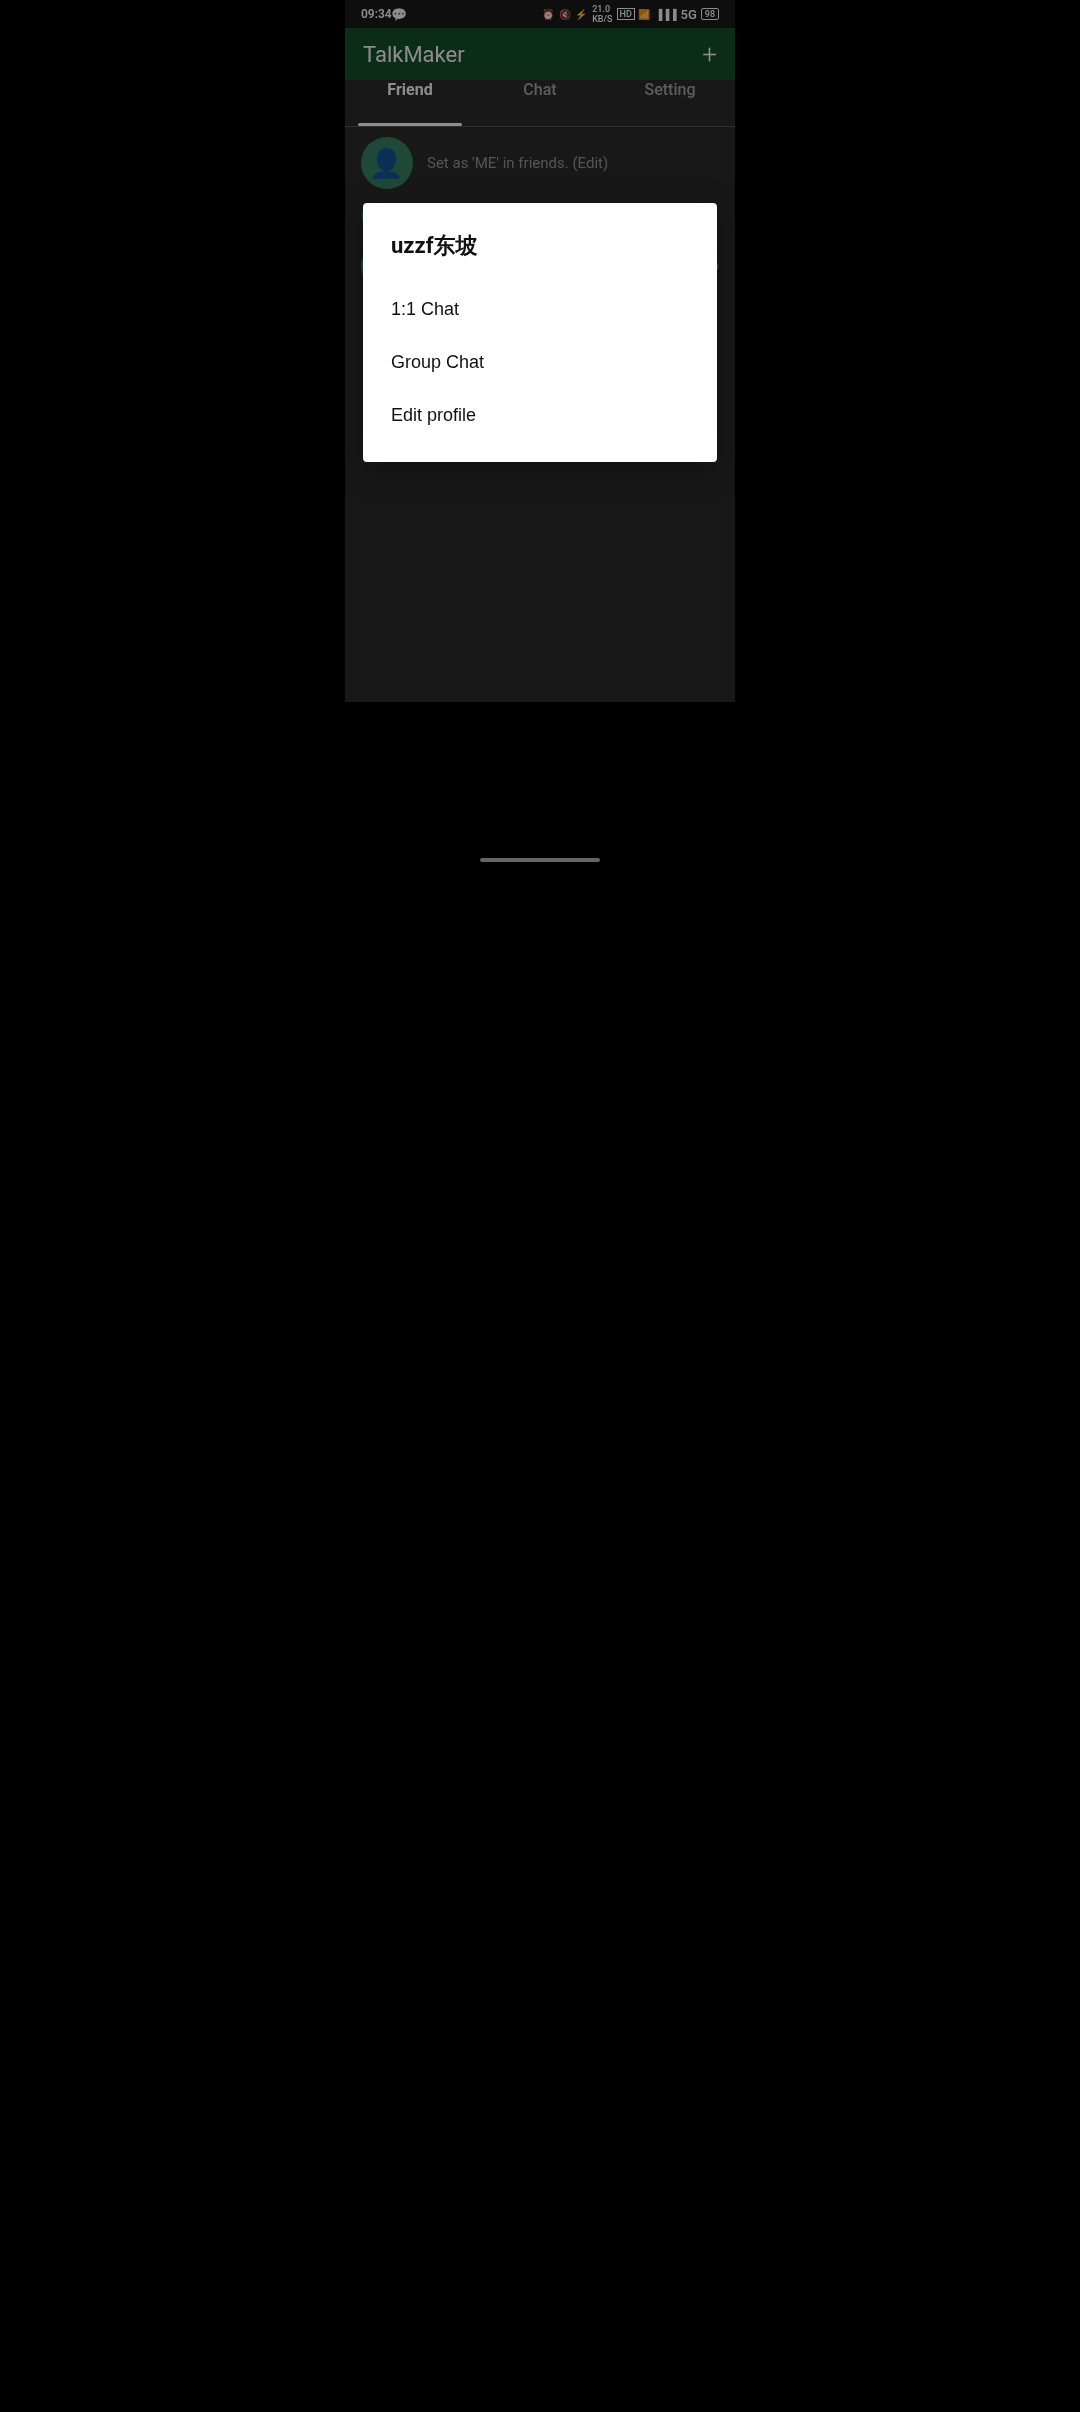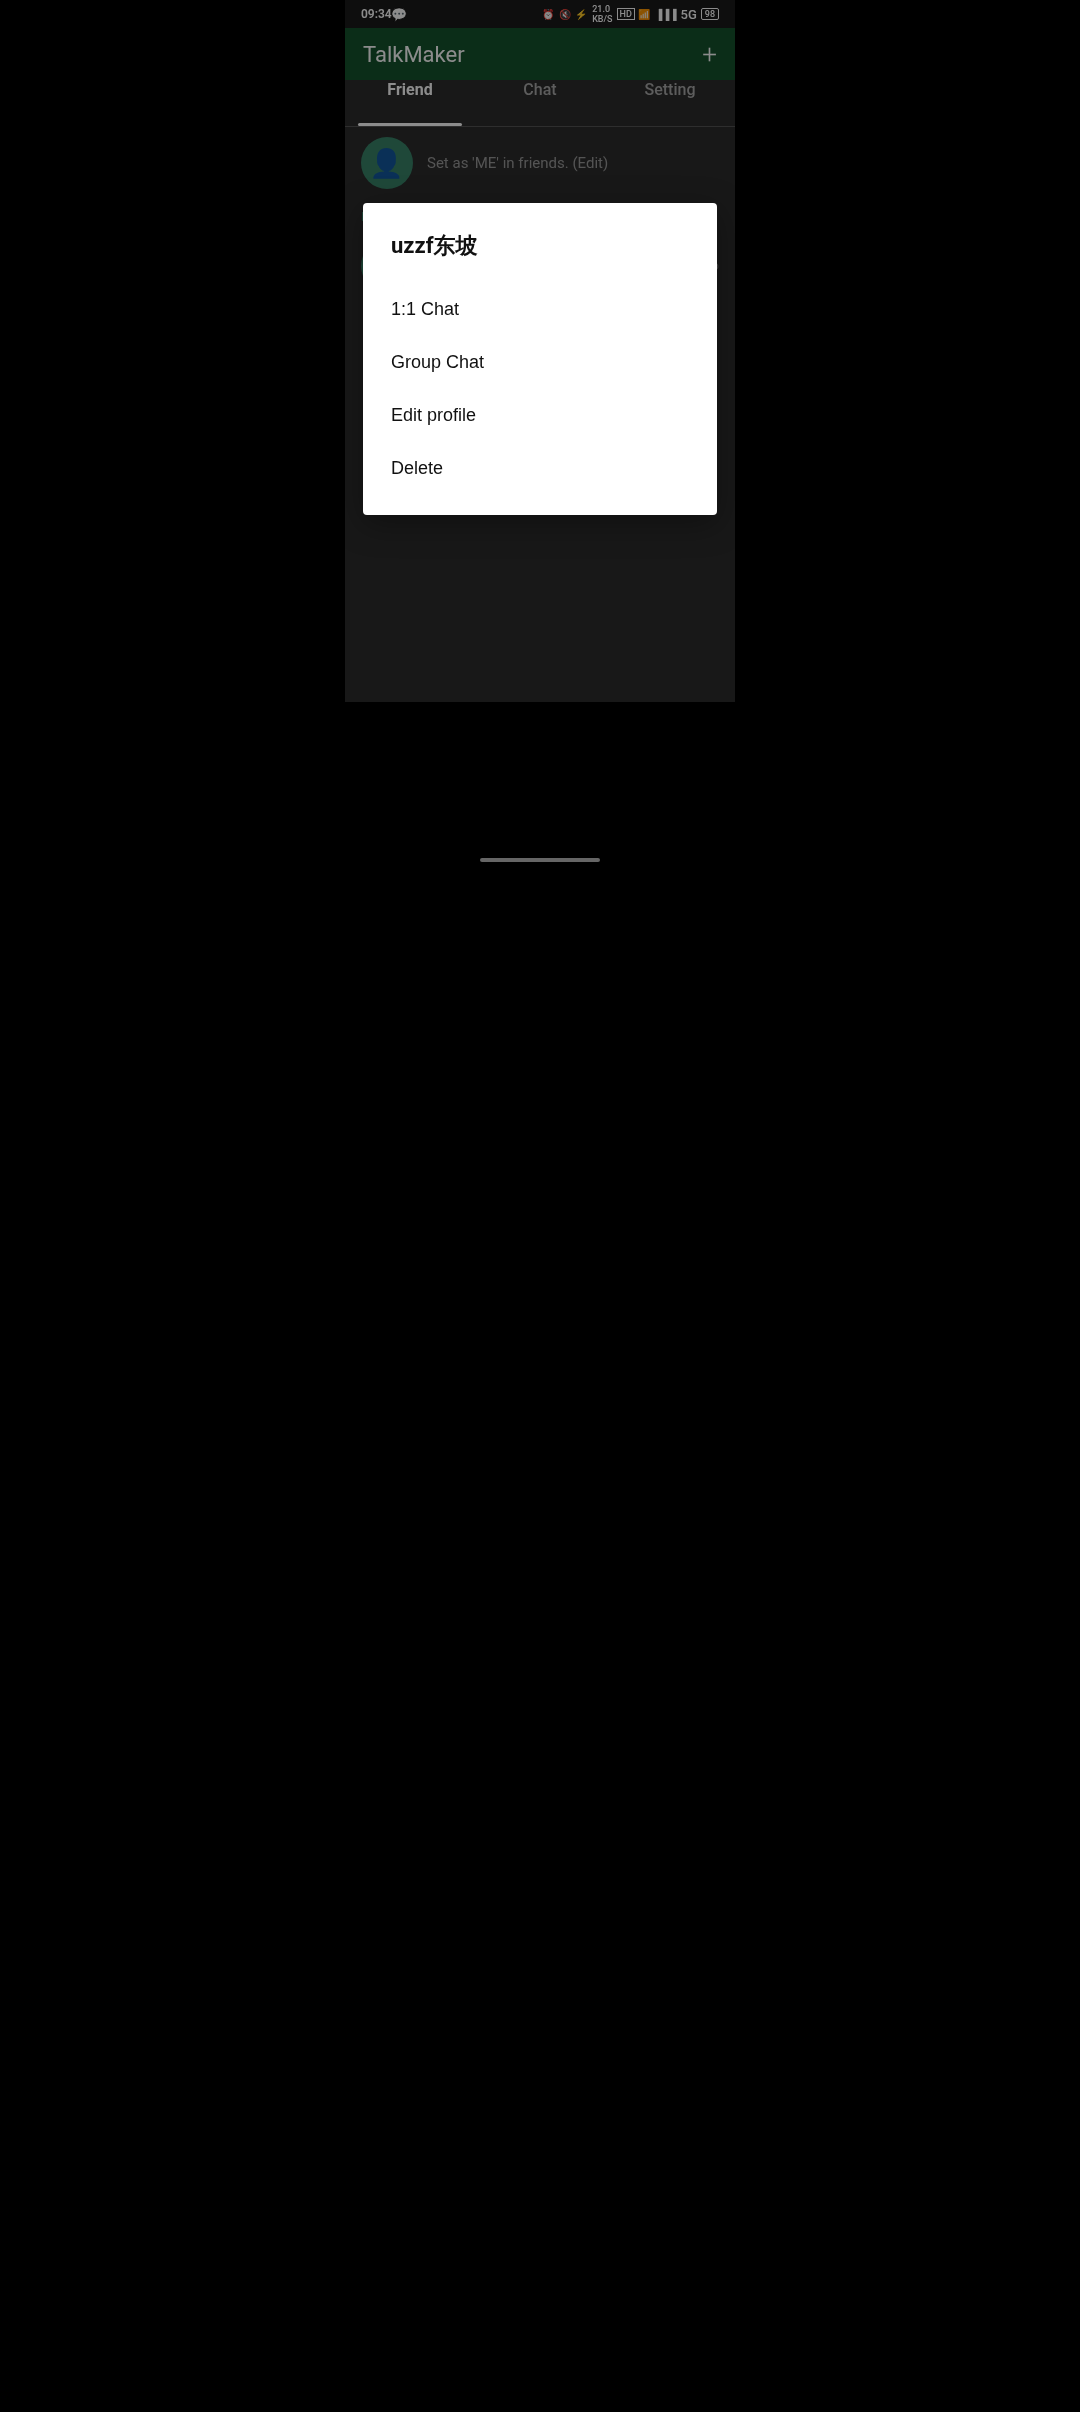--- a/index.html
+++ b/index.html
@@ -300,16 +300,15 @@
   <div style="height: 400px; background: #3a3a3a;"></div>
 </div>
 
 <div class="overlay"></div>
 
 <div class="dialog">
   <div class="dialog-title">uzzf东坡</div>
   <button class="dialog-item">1:1 Chat</button>
   <button class="dialog-item">Group Chat</button>
   <button class="dialog-item">Edit profile</button>
-  <button class="dialog-item">Delete</button>
 </div>
 
 <div class="home-indicator"></div>
 
 </body></html>

